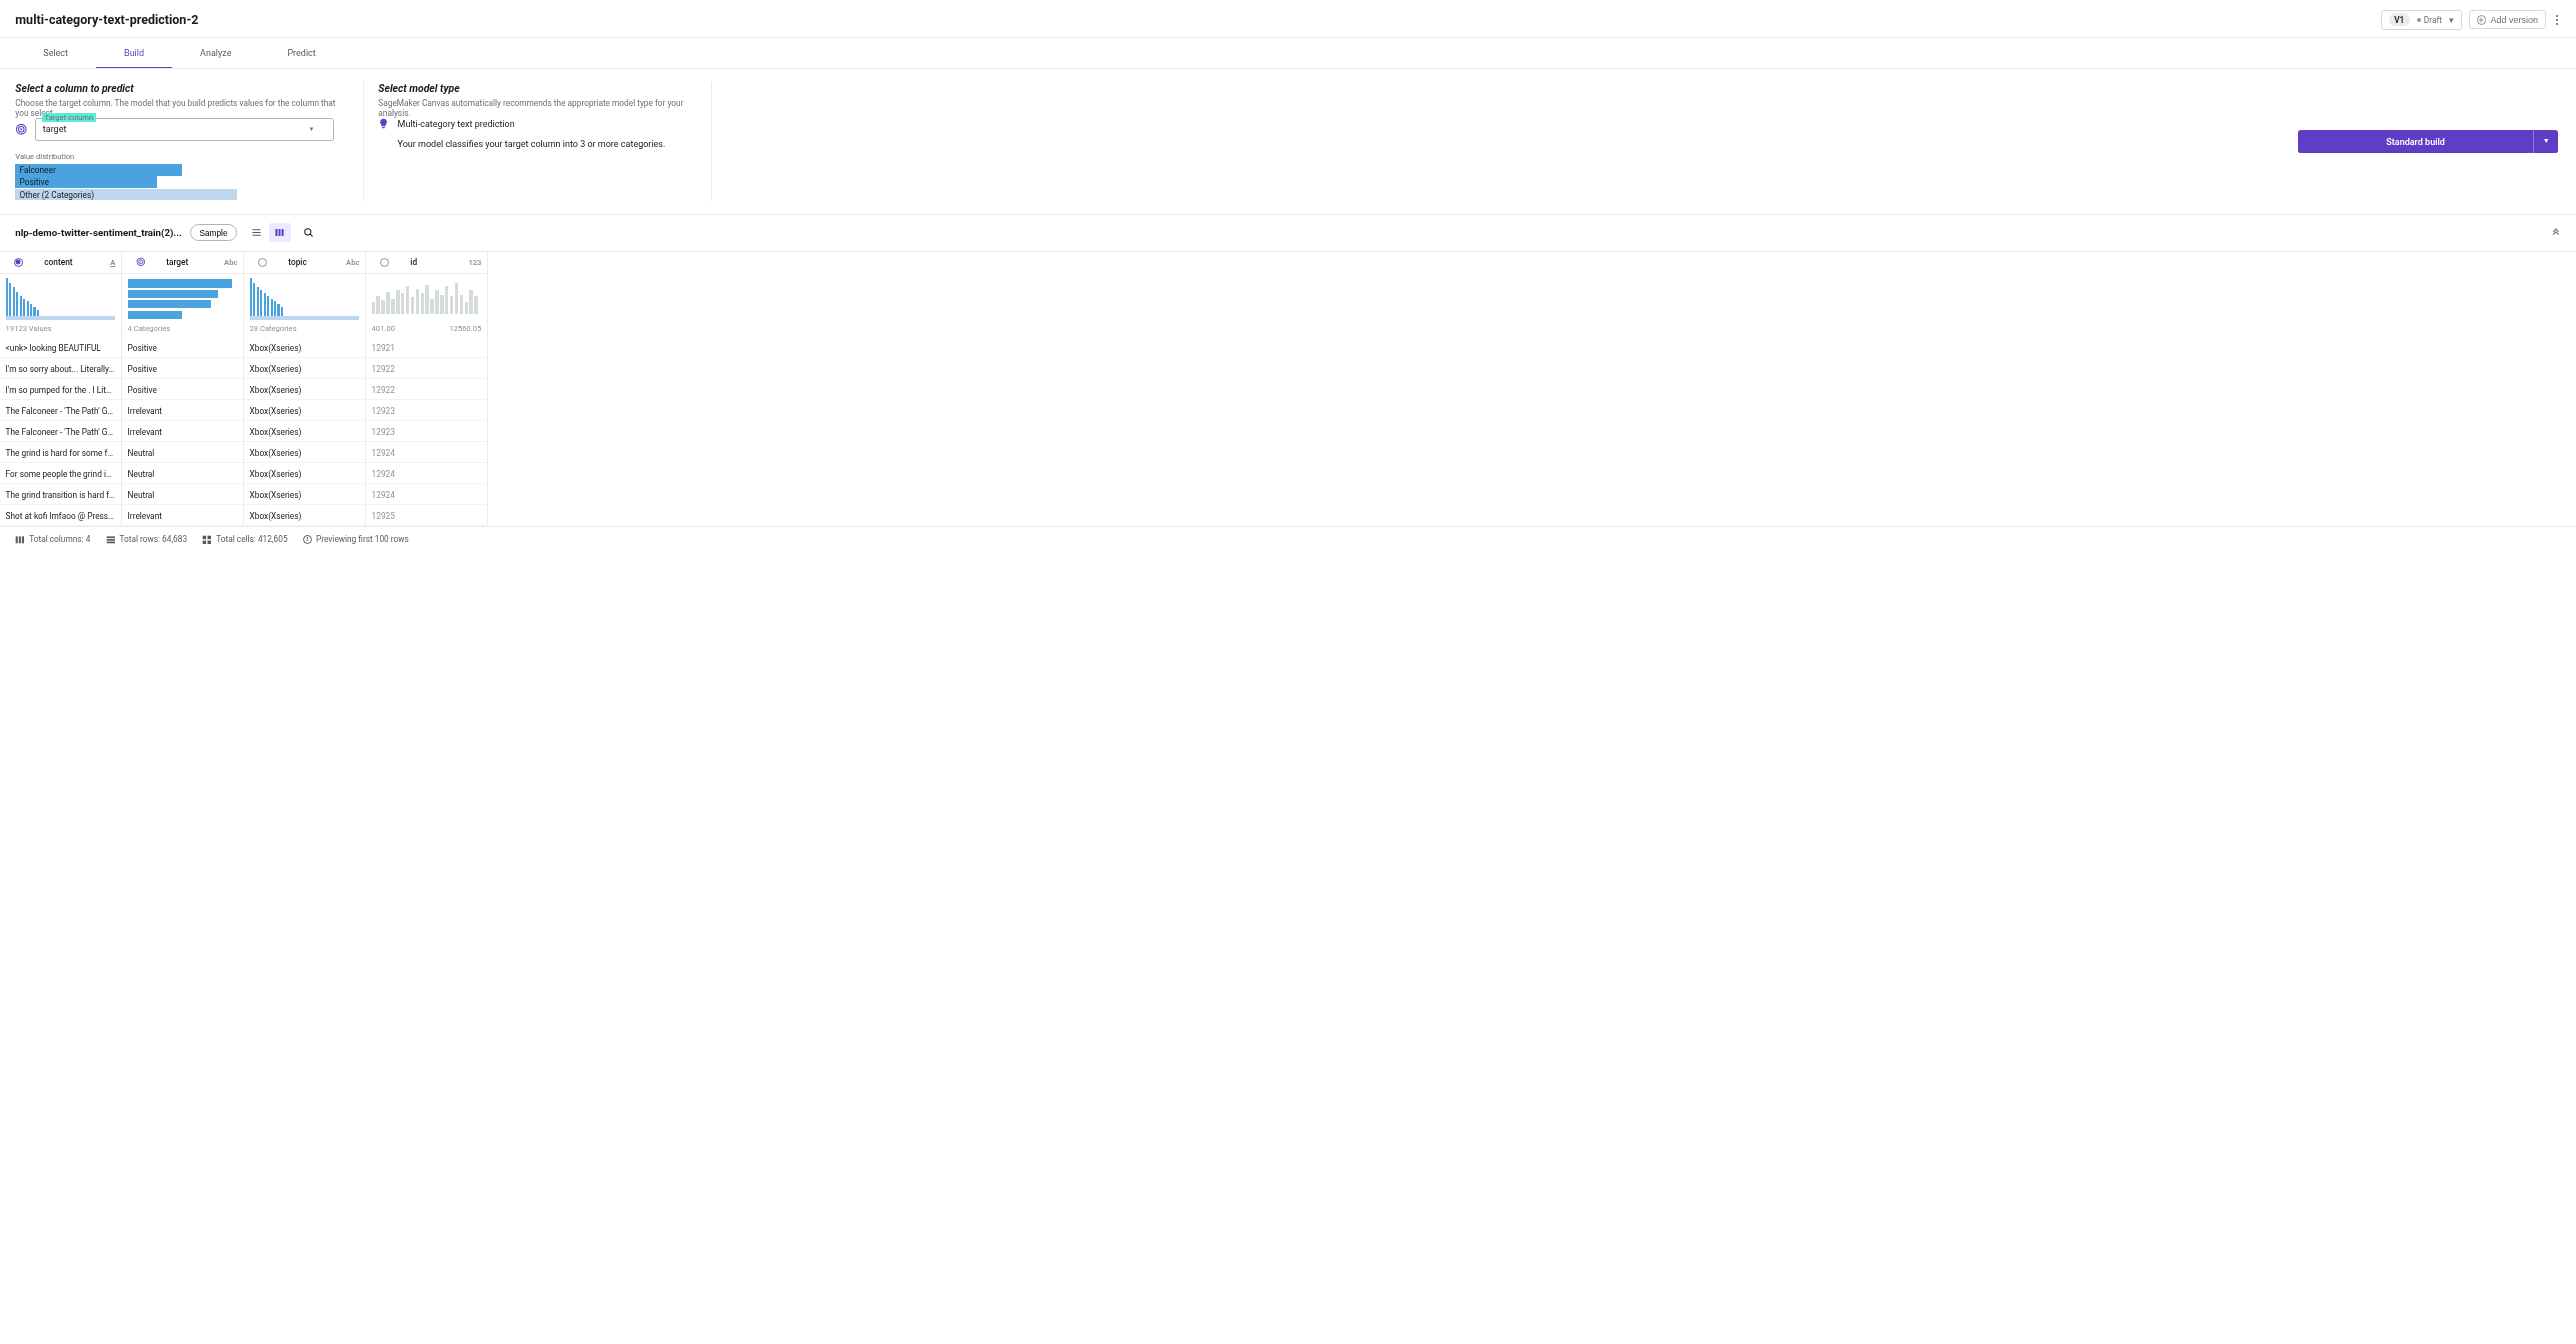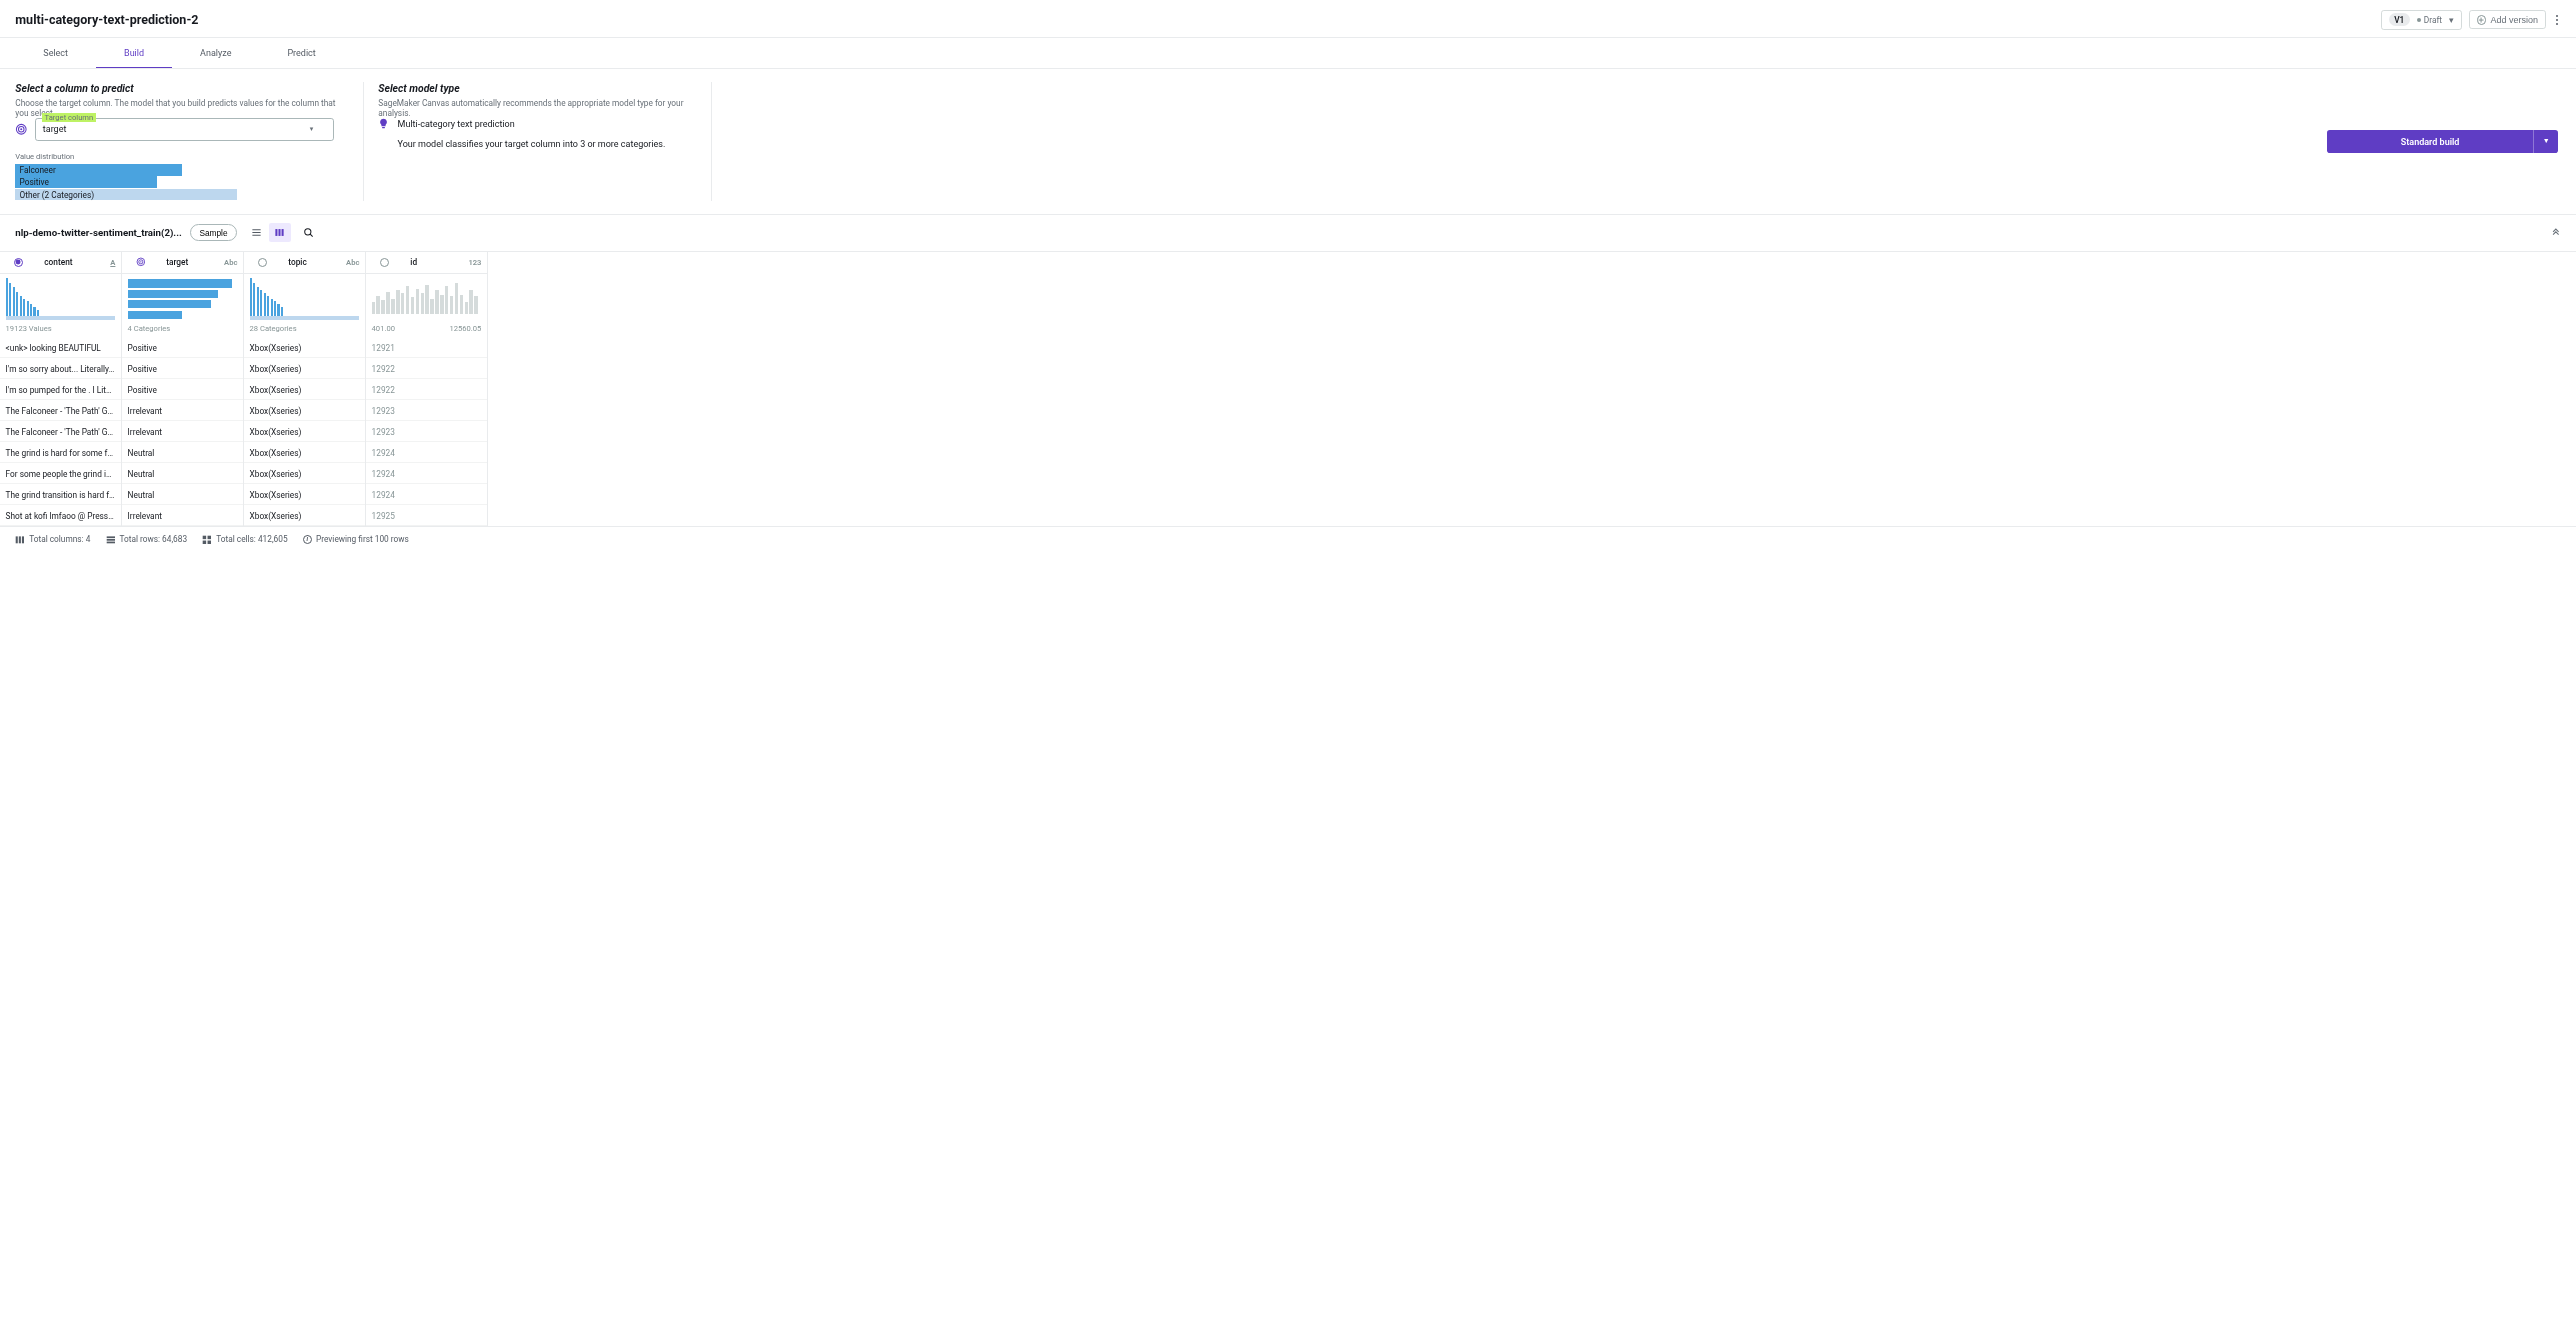--- a/index.html
+++ b/index.html
@@ -32,36 +32,36 @@
 .cfg-left { flex: 0 0 334px; }
 .cfg-mid { flex: 0 0 334px; padding-left: 14px; border-left: 0.7px solid #e9ebed; }
 .cfg-right { flex: 1; display: flex; align-items: center; justify-content: flex-end; padding-right: 2.8px; border-left: 0.7px solid #e9ebed; padding-left: 14px; }
 .sec-title { font-size: 10.4px; font-weight: 700; margin-bottom: 2.8px; font-style: italic; }
 .sec-sub { font-size: 8.3px; color: #687078; margin-bottom: 0; }
 
 .tgt-row { display: flex; align-items: center; gap: 7px; }
 .tgt-icon { width: 12.5px; height: 12.5px; }
 .tgt-icon svg { display: block; }
 .tgt-field { position: relative; flex: 1; max-width: 299px; }
-.tgt-label { position: absolute; top: -4.9px; left: 7px; background: #bef264; padding: 0 2.8px; font-size: 7.6px; color: #687078; text-align: center; }
+.tgt-label { position: absolute; top: -4.9px; left: 7px; background: #5eead4; padding: 0 2.8px; font-size: 7.6px; color: #687078; text-align: center; }
 .tgt-sel { width: 100%; border: 0.7px solid #aab7b8; border-radius: 2.8px; padding: 5.6px 19.5px 5.6px 7px; font-size: 9px; background: #fff; cursor: pointer; display: flex; justify-content: space-between; align-items: center; }
 .tgt-caret { color: #687078; font-size: 7px; }
 
 .vd-label { font-size: 7.6px; color: #687078; margin-top: 11px; margin-bottom: 2.8px; }
 .vd-bar { height: 11.8px; font-size: 8.3px; color: #16191f; padding-left: 4.2px; display: flex; align-items: center; margin-bottom: 0.7px; }
 .vd-1 { background: #4aa3df; width: 167px; }
 .vd-2 { background: #4aa3df; width: 142px; }
 .vd-3 { background: #bdd7ee; width: 222px; }
 
 .mt-row { display: flex; gap: 8.3px; align-items: flex-start; }
 .mt-bulb { color: #5f3dc4; font-size: 10.4px; margin-top: 0.7px; }
 .mt-text { font-size: 9px; color: #16191f; line-height: 1.4; }
 .mt-desc { margin-top: 8.3px; font-size: 9px; color: #16191f; }
 
-.build-btn { display: flex; background: #5f3dc4; color: #fff; border-radius: 2.8px; overflow: hidden; cursor: pointer; font-size: 9px; font-weight: 600; width: 231px; }
+.build-btn { display: flex; background: #5f3dc4; color: #fff; border-radius: 2.8px; overflow: hidden; cursor: pointer; font-size: 9px; font-weight: 600; width: 260px; }
 .build-main { flex: 1; text-align: center; padding: 6.3px 11px; }
 .build-drop { padding: 6.3px 8.3px; border-left: 0.7px solid rgba(255,255,255,0.3); font-size: 7px; }
 
 
 .dtb { display: flex; align-items: center; justify-content: space-between; padding: 8.3px 15.3px; }
 .dtb-left { display: flex; align-items: center; gap: 8.3px; }
 .ds-name { font-size: 9.7px; font-weight: 700; }
 .sample-btn { border: 0.7px solid #aab7b8; border-radius: 9.7px; padding: 2.8px 8.3px; font-size: 8.3px; background: #fff; cursor: pointer; }
 .view-btns { display: flex; gap: 1.4px; }
 .view-btn { padding: 4.2px 5.6px; border-radius: 2.1px; cursor: pointer; color: #545b64; }

